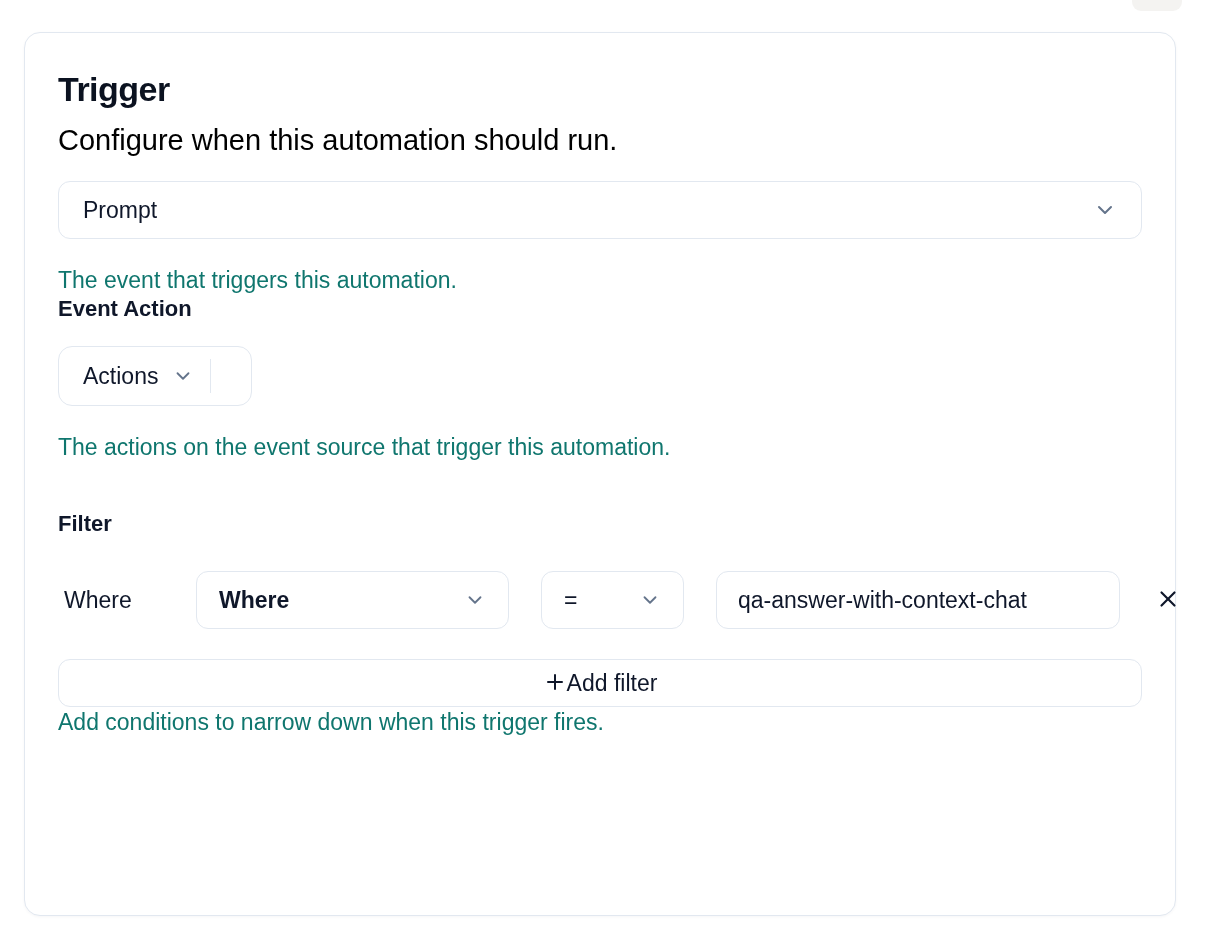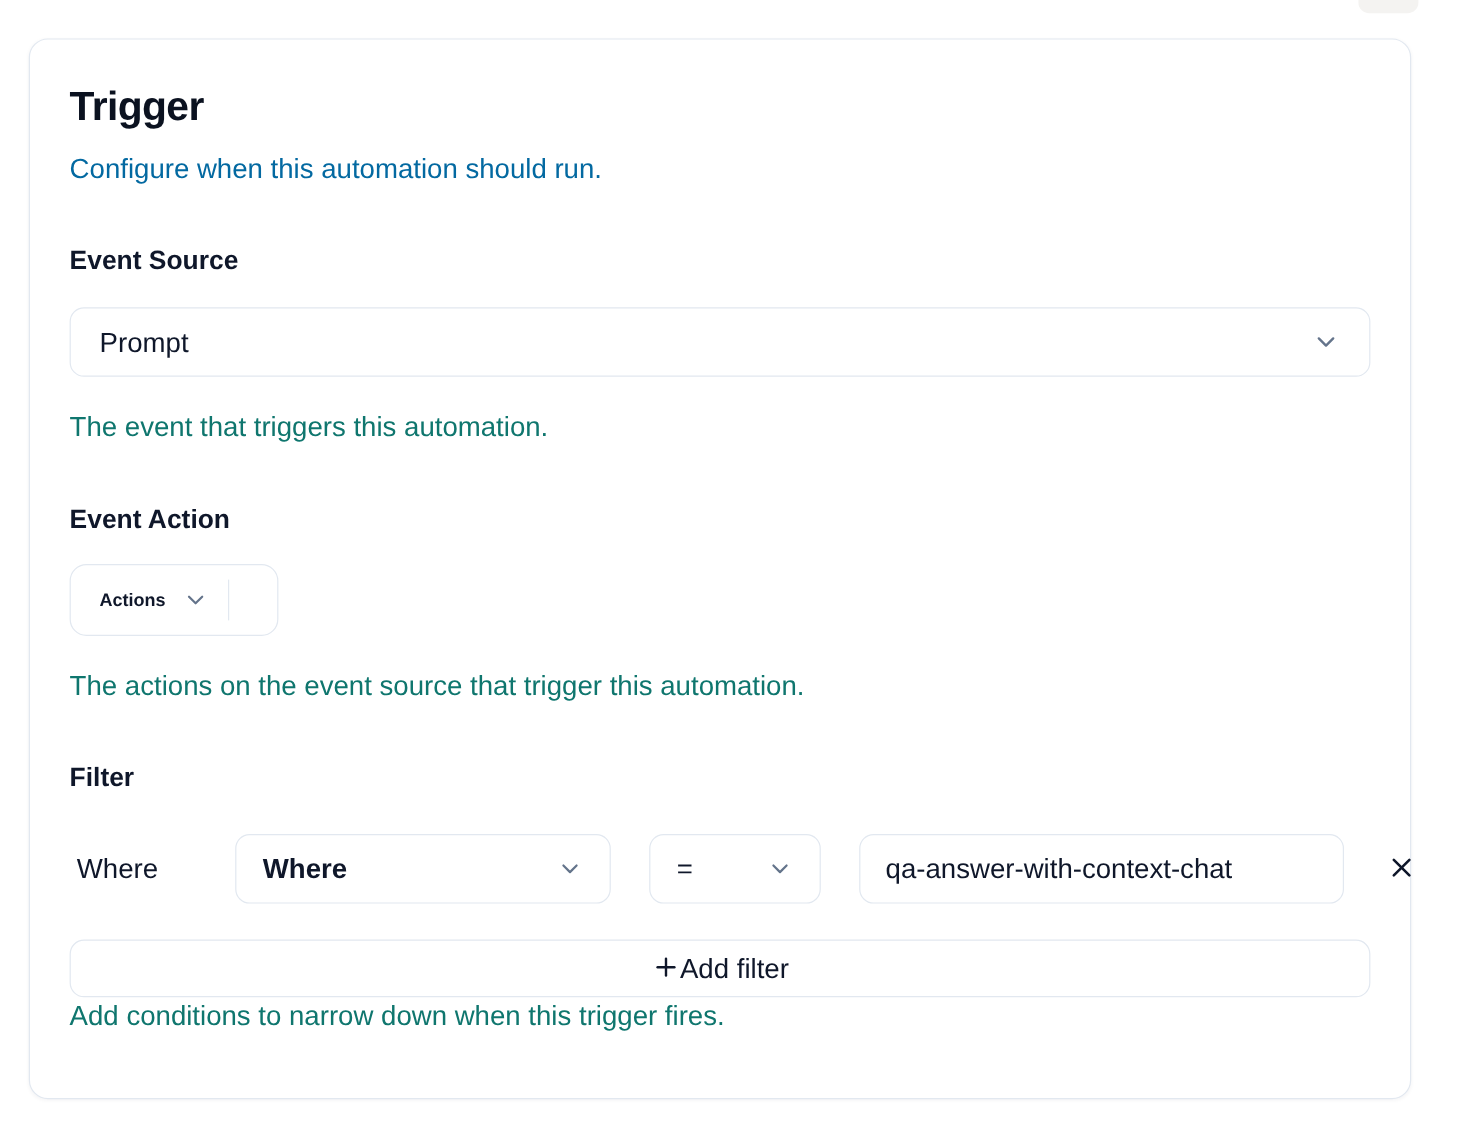--- a/index.html
+++ b/index.html
@@ -10,44 +10,44 @@
 
   .cutoff-fragment { position:absolute; top:0; left:1132px; width:50px; height:11px;
     background:rgba(205,200,190,0.22); border-radius:0 0 9px 9px; }
 
   .card { position:absolute; left:24px; top:32px; width:1152px; height:884px;
     background:#ffffff; border:1px solid #e2e8f0; border-radius:16px;
     box-shadow:0 1px 3px rgba(15,23,42,0.04); padding:36px 33px; }
 
   .title { font-size:34px; font-weight:700; line-height:40px; color:#0b1220;
     letter-spacing:-0.5px; }
-  .subtitle { margin-top:16px; font-size:23px; line-height:30px; color:#0369a1; }
+  .subtitle { margin-top:16px; font-size:29px; line-height:30px; color:#000000; }
 
   .field-label { font-size:22px; font-weight:600; line-height:27px; color:#0f172a; }
   .helper { font-size:23px; line-height:30px; color:#0f766e; }
 
   .mt-48 { margin-top:48px; }
-  .mt-49 { margin-top:49px; }
+  .mt-49 { }
   .mt-26 { margin-top:26px; }
   .mt-24 { margin-top:24px; }
   .mt-34 { margin-top:34px; }
   .mt-20 { }
 
   .select { display:flex; align-items:center; justify-content:space-between;
     width:100%; height:58px; border:1px solid #e2e8f0; border-radius:12px;
     background:#ffffff; padding:0 24px; font-size:23px; color:#0f172a;
     cursor:pointer; }
   .select .chev { flex:none; }
 
   .chev svg { display:block; }
 
   .actions-box { display:inline-flex; align-items:center; height:60px;
     border:1px solid #e2e8f0; border-radius:14px; background:#ffffff;
     padding:0 24px; cursor:pointer; }
-  .actions-box .actions-label { font-size:15px; font-weight:700; color:#0f172a; }
+  .actions-box .actions-label { font-size:23px; font-weight:400; color:#0f172a; }
   .actions-box .chev { margin-left:14px; }
   .actions-divider { width:1px; height:34px; background:#e2e8f0; margin:0 16px; }
   .chips { display:flex; align-items:center; gap:12px; }
   .chip { background:#f1f5f9; color:#1e293b; font-size:21px; line-height:1;
     padding:10px 15px; border-radius:8px; white-space:nowrap; }
 
   .filter-row { display:flex; align-items:center; gap:32px; height:58px; }
   .where-label { flex:none; width:106px; padding-left:6px; font-size:23px; color:#0f172a; }
   .filter-select { flex:none; height:58px; border:1px solid #e2e8f0; border-radius:12px;
     display:flex; align-items:center; justify-content:space-between;
@@ -73,21 +73,20 @@
 <div class="page">
 
   <div class="cutoff-fragment"></div>
 
   <section class="card">
 
     <h1 class="title">Trigger</h1>
     <p class="subtitle">Configure when this automation should run.</p>
 
     
-    <div class="field-label mt-48">Event Source</div>
     <div class="select mt-26">
       <span>Prompt</span>
       <span class="chev">
         <svg width="24" height="24" viewBox="0 0 24 24" fill="none" stroke="#64748b" stroke-width="2" stroke-linecap="round" stroke-linejoin="round">
           <polyline points="6 9 12 15 18 9"></polyline>
         </svg>
       </span>
     </div>
     <p class="helper mt-26">The event that triggers this automation.</p>
 

